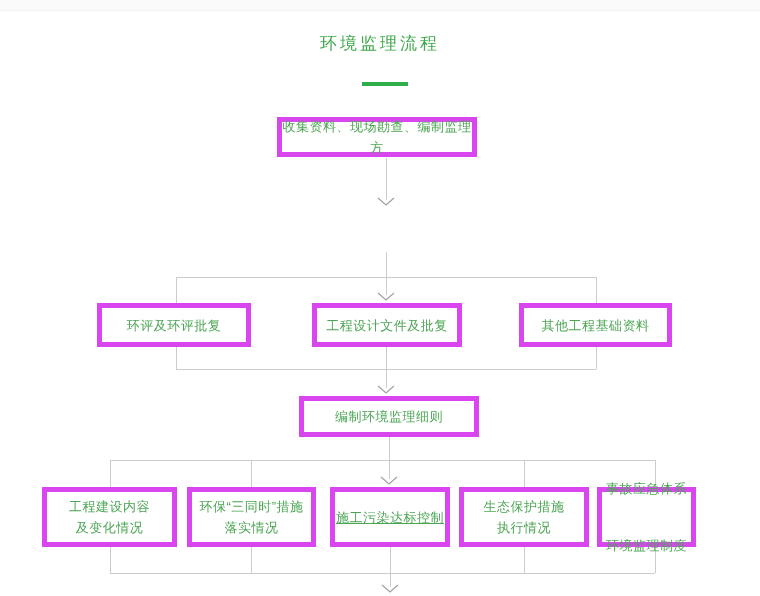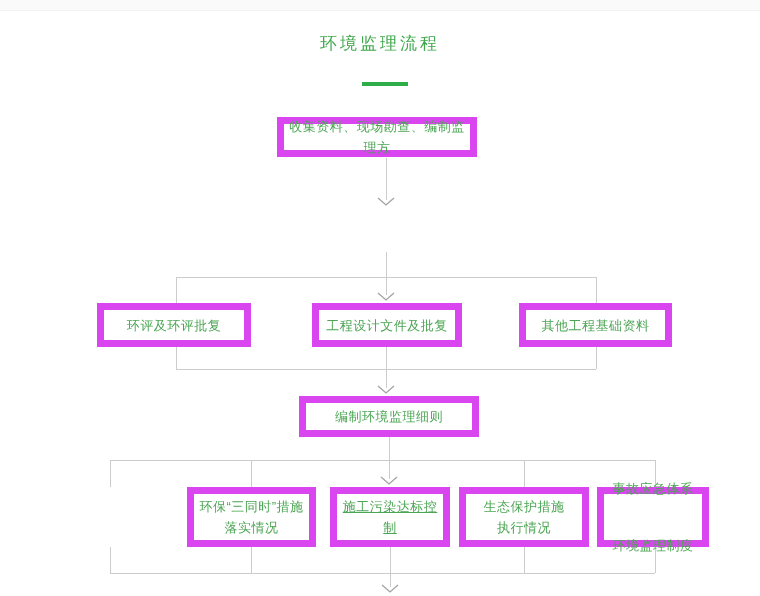--- a/index.html
+++ b/index.html
@@ -22,21 +22,21 @@
     color:#3fa84c;font-weight:400;
   }
   .title-underline{
     position:absolute;left:362px;top:82px;width:46px;height:4px;
     background:#2fad48;
   }
   svg.connectors{position:absolute;left:0;top:0;z-index:0;}
   .fbox{
     position:absolute;z-index:1;
     background:#ffffff;
-    border:7px solid #d946ef;
+    border:5px solid #d946ef;
     color:#4ca554;
     display:flex;flex-direction:column;
     align-items:center;justify-content:center;
     font-size:13px;line-height:21px;
     text-align:center;letter-spacing:0.5px;
     box-sizing:border-box;
   }
   
   .b-step1{left:277px;top:117px;width:200px;height:40px;}
   .b-step2{left:277px;top:212px;width:200px;height:40px;}
@@ -44,21 +44,21 @@
   .b-r3a{left:97px; top:303px;width:154px;height:44px;text-align:right;}
   .b-r3b{left:312px;top:303px;width:150px;height:44px;}
   .b-r3c{left:519px;top:303px;width:153px;height:44px;}
   
   .b-step4{left:299px;top:396px;width:180px;height:41px;}
   
   .b-r5a{left:42px; top:487px;width:135px;height:60px;}
   .b-r5b{left:187px;top:487px;width:129px;height:60px;}
   .b-r5c{left:330px;top:487px;width:120px;height:60px;text-decoration:underline;}
   .b-r5d{left:459px;top:487px;width:130px;height:60px;}
-  .b-r5e{left:597px;top:487px;width:112px;height:60px;gap:36px;}
+  .b-r5e{left:597px;top:487px;width:99px;height:60px;gap:36px;}
   .fbox span:empty{display:none;}
 </style>
 </head>
 <body>
 
 <div class="canvas">
 
   <div class="topstrip"></div>
 
   <div class="title">环境监理流程</div>
@@ -116,20 +116,24 @@
     <span>工程设计文件及批复</span>
   </div>
   <div class="fbox b-r3c">
     <span>其他工程基础资料</span>
   </div>
 
   <div class="fbox b-step4">
     <span>编制环境监理细则</span>
   </div>
 
+  <div class="fbox b-r5a">
+    <span>工程建设内容</span>
+    <span>及变化情况</span>
+  </div>
   <div class="fbox b-r5b">
     <span>环保“三同时”措施</span>
     <span>落实情况</span>
   </div>
   <div class="fbox b-r5c">
     <span>施工污染达标控制</span>
 
   </div>
   <div class="fbox b-r5d">
     <span>生态保护措施</span>

